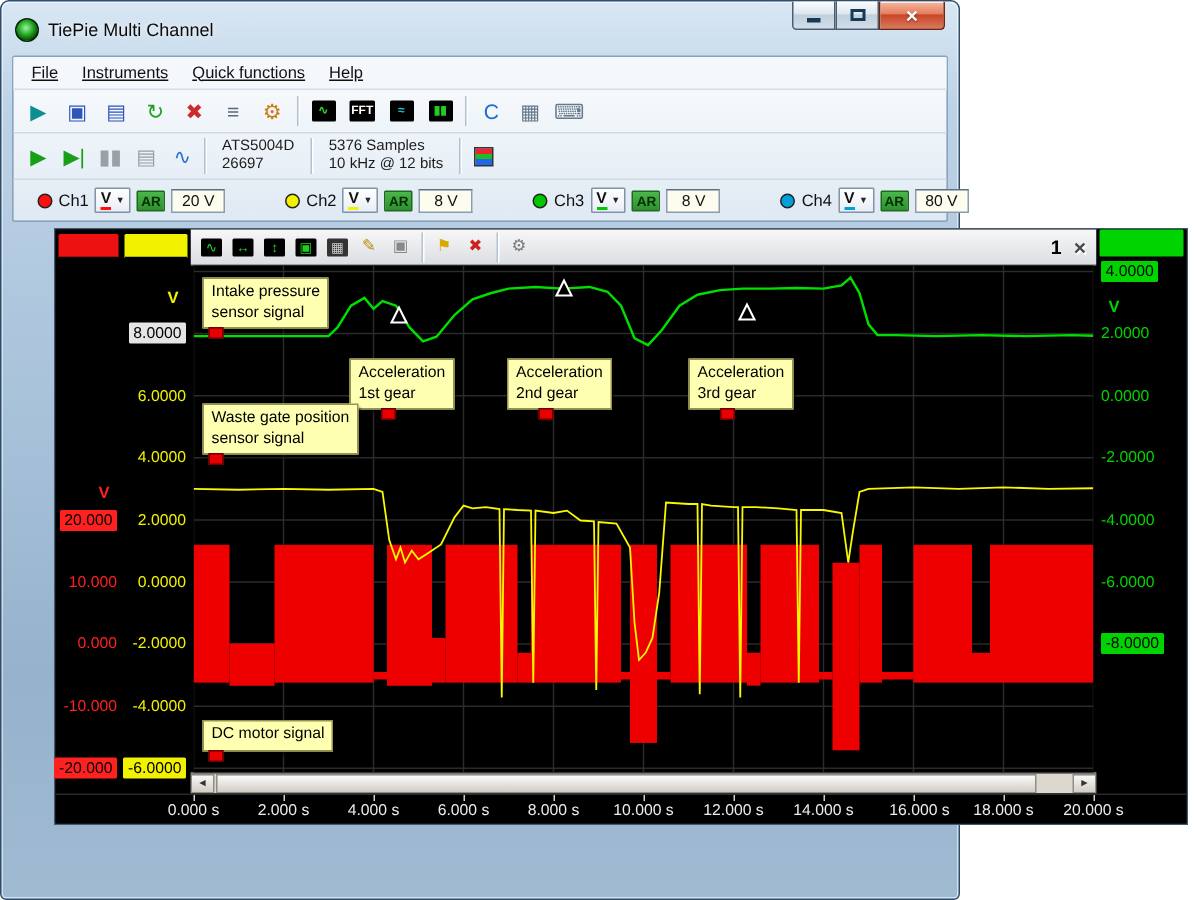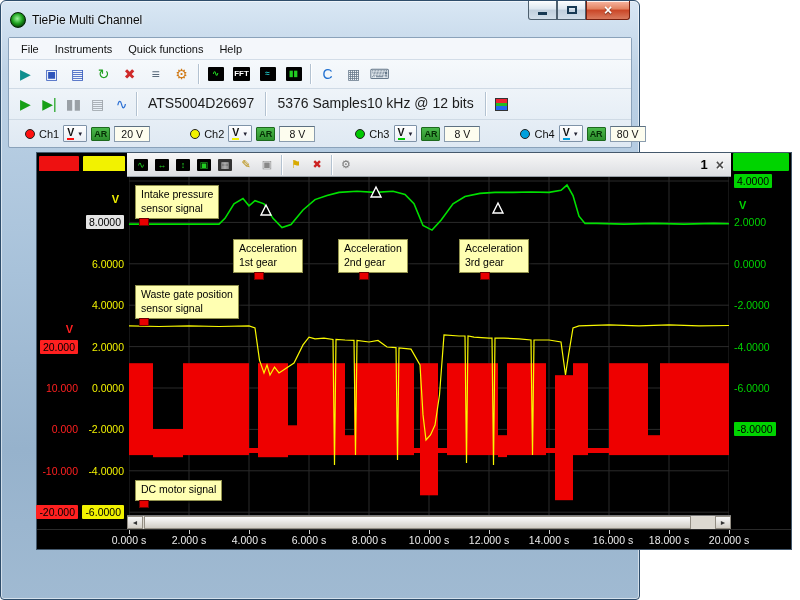--- a/index.html
+++ b/index.html
@@ -23,31 +23,31 @@
   .win-btn.close{width:44px;border-radius:0 0 3px 0;border-color:#77200f;
     background:linear-gradient(#f8b7a2,#e2815f 45%,#ca4526 50%,#d97a5e);}
   .min-glyph{width:9px;height:3px;background:#173953;margin-top:7px;}
   .max-glyph{width:10px;height:8px;border:2px solid #173953;background:transparent;}
   .close-glyph{color:#fff;font-size:14px;font-weight:bold;line-height:14px;text-shadow:0 1px 1px rgba(0,0,0,.5);}
   
   .client-top{background:linear-gradient(180deg,#fbfdfe,#ecf2f8 55%,#dfe9f3);
     border:1px solid #8aa2ba;border-radius:2px;}
   .menubar{height:22px;display:flex;align-items:center;padding-left:4px;
     border-bottom:1px solid #d3dde8;background:#f4f7fb;}
-  .menu-item{padding:3px 8px;cursor:default;}
+  .menu-item{padding:3px 8px;cursor:default;text-decoration:underline;}
   .toolbar{height:29px;display:flex;align-items:center;padding:0 4px;gap:1px;border-bottom:1px solid #cfdae5;}
   .tool-btn{width:25px;height:24px;display:flex;align-items:center;justify-content:center;border-radius:2px;}
   .tool-btn .glyph{font-size:14px;line-height:1;}
   .tool-btn .glyph.boxed{display:inline-block;min-width:16px;height:14px;font-size:8px;font-weight:bold;
     line-height:14px;text-align:center;border-radius:1px;padding:0 1px;}
   .tb-sep{width:1px;height:20px;background:#b3c2d1;box-shadow:1px 0 0 #fff;margin:0 3px;flex:0 0 auto;}
   .instrumentbar{height:31px;display:flex;align-items:center;padding:0 5px;border-bottom:1px solid #cfdae5;}
   .instr-icons{display:flex;align-items:center;gap:1px;}
   .tool-btn.instr{width:23px;height:23px;}
-  .info{display:flex;flex-direction:row;justify-content:center;font-size:14px;line-height:1.25;
+  .info{display:flex;flex-direction:column;justify-content:center;font-size:10px;line-height:1.25;
     padding:0 8px;color:#1c1c1c;white-space:nowrap;}
   .info.dim{color:#8e8e8e;}
   .tb-sep.tall{height:24px;}
   .rgb-icon{width:13px;height:13px;margin-left:6px;border:1px solid #333;
     background:linear-gradient(180deg,#e23 0%,#e23 33%,#2b2 33%,#2b2 66%,#26e 66%,#26e 100%);}
   .channelbar{height:27px;display:flex;align-items:center;padding-left:10px;gap:0;}
   .chan{display:flex;align-items:center;gap:4px;padding:0 6px;}
   .chan-dot{width:10px;height:10px;border-radius:50%;border:1px solid #222;flex:0 0 auto;}
   .chan-label{font-size:11px;}
   .unit-btn{display:flex;align-items:center;gap:3px;height:17px;padding:0 3px;
@@ -380,21 +380,21 @@
                 <div class="callout" style="left: 209px; top: 62px;">
                   <div>Acceleration</div>
                   <div>2nd gear</div>
                   <div class="marker" style="left: 20px;"></div>
                 </div>
                 <div class="callout" style="left: 330px; top: 62px;">
                   <div>Acceleration</div>
                   <div>3rd gear</div>
                   <div class="marker" style="left: 20px;"></div>
                 </div>
-                <div class="callout" style="left: 6px; top: 108px;">
+                <div class="callout" style="left: 6px; top: 92px;">
                   <div>Waste gate position</div>
                   <div>sensor signal</div>
                   <div class="marker" style="left: 3px;"></div>
                 </div>
                 <div class="callout" style="left: 6px; top: 303px;">
                   <div>DC motor signal</div>
                   <div class="marker" style="left: 3px;"></div>
                 </div>
               </div>
           </div>

